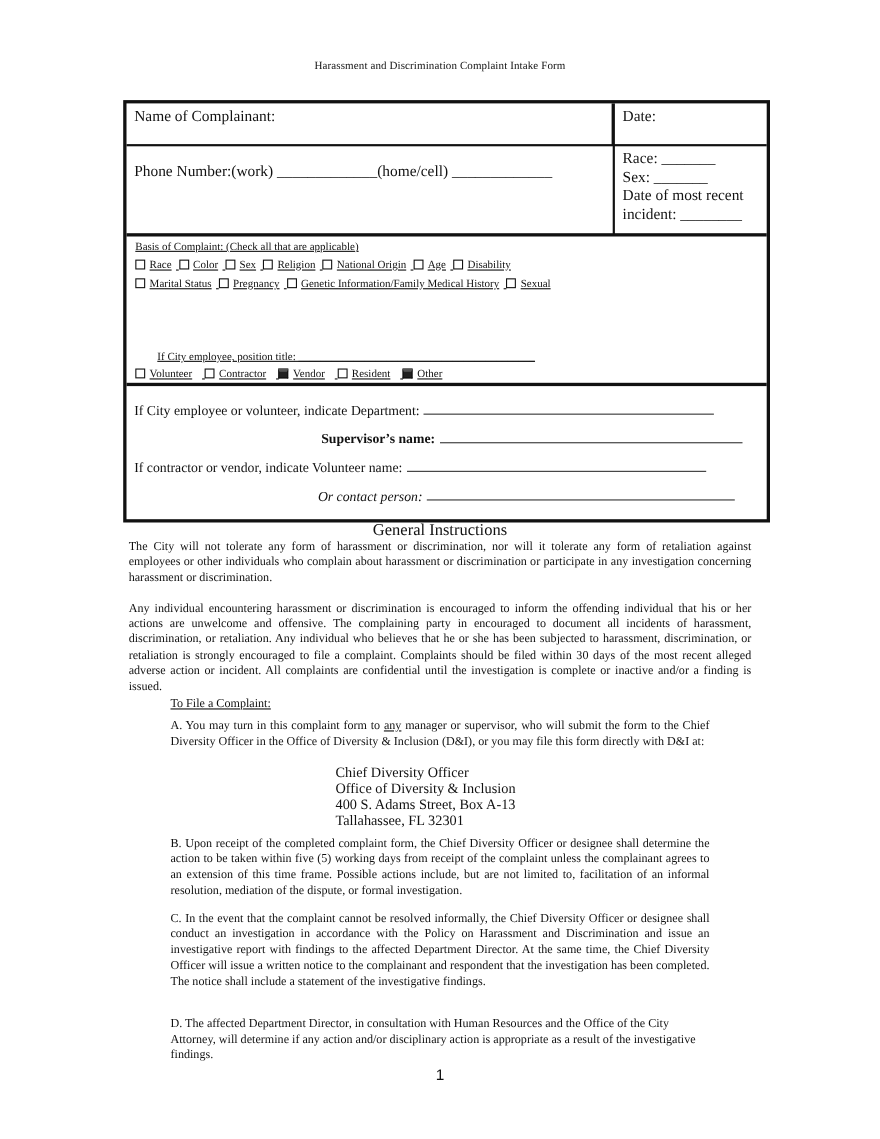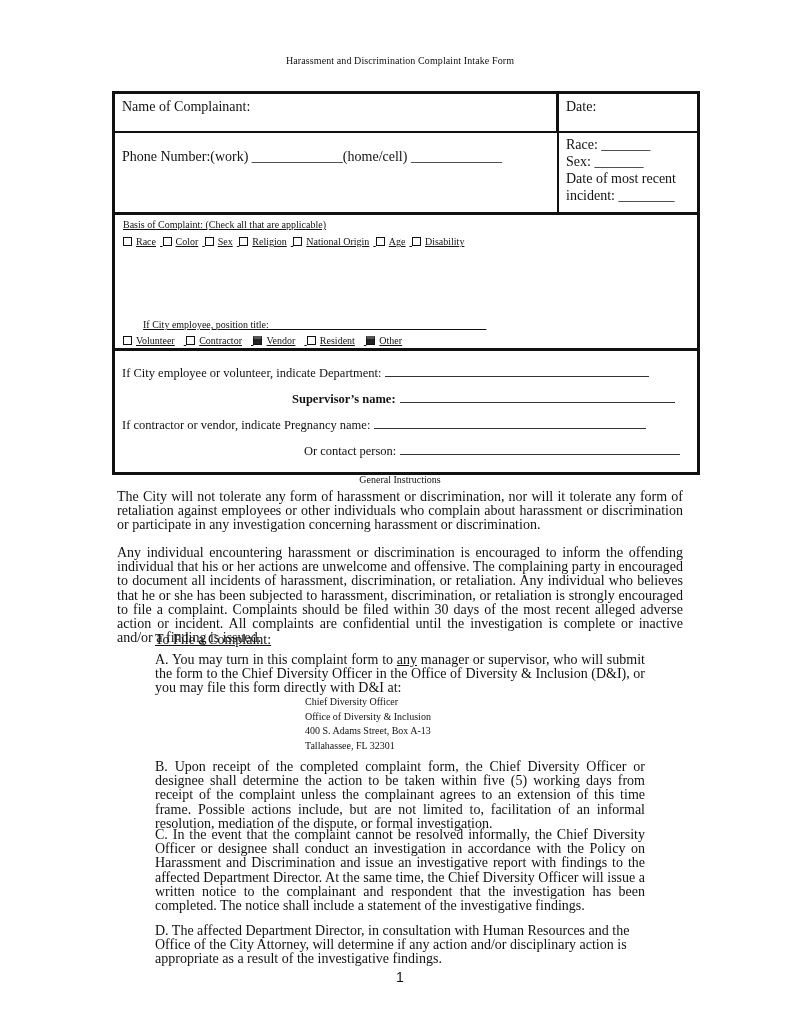--- a/index.html
+++ b/index.html
@@ -24,28 +24,28 @@
   }
   .cb.checked { background: #222; border-top: 3px solid #555; }
   .basis-line { position: absolute; left: 8px; font-size: 10px; line-height: 17px; white-space: nowrap; text-decoration: underline; }
   .basis-line .opt { margin-right: 4px; }
   .field-row { position: absolute; font-size: 12.5px; white-space: nowrap; }
   .field-row .line {
     display: inline-block; border-bottom: 1px solid #333; height: 12px; vertical-align: baseline; margin-left: 4px;
   }
   .bold-ital { font-weight: bold; }
   .section-heading {
-    position: absolute; top: 474px; left: 0; width: 800px; text-align: center; font-size: 10px;
+    position: absolute; top: 474px; left: 0; width: 800px; text-align: center; font-size: 15px;
   }
   .para {
-    position: absolute; font-size: 14px; line-height: 14.2px; text-align: justify;
+    position: absolute; font-size: 11px; line-height: 14.2px; text-align: justify;
   }
   .para.left { text-align: left; }
   .u { text-decoration: underline; }
-  .addr { position: absolute; left: 305px; font-size: 10px; line-height: 14.5px; }
+  .addr { position: absolute; left: 305px; font-size: 13px; line-height: 14.5px; }
   .page-num {
     position: absolute; top: 969px; left: 0; width: 800px; text-align: center;
     font-family: "Liberation Sans", sans-serif; font-size: 14px;
   }
 </style>
 </head>
 <body>
 
 <div class="title">Harassment and Discrimination Complaint Intake Form</div>
 
@@ -68,40 +68,46 @@
   <div class="basis-line" style="top:122px;">Basis of Complaint: (Check all that are applicable)</div>
   <div class="basis-line" style="top:139px;">
     <span class="opt"><span class="cb"></span><span>Race</span></span>
     <span class="opt"><span class="cb"></span><span>Color</span></span>
     <span class="opt"><span class="cb"></span><span>Sex</span></span>
     <span class="opt"><span class="cb"></span><span>Religion</span></span>
     <span class="opt"><span class="cb"></span><span>National Origin</span></span>
     <span class="opt"><span class="cb"></span><span>Age</span></span>
     <span class="opt"><span class="cb"></span><span>Disability</span></span>
   </div>
+  <div class="basis-line" style="top:156px;">
+    <span class="opt"><span class="cb"></span><span>Marital Status</span></span>
+    <span class="opt"><span class="cb"></span><span>Pregnancy</span></span>
+    <span class="opt"><span class="cb"></span><span>Genetic Information/Family Medical History</span></span>
+    <span class="opt"><span class="cb"></span><span>Sexual</span></span>
+  </div>
   <div class="basis-line" style="top:222px;margin-left:20px;">If City employee, position title: ___________________________________________</div>
   <div class="basis-line" style="top:238px;">
     <span class="opt" style="margin-right:9px;"><span class="cb"></span><span>Volunteer</span></span>
     <span class="opt" style="margin-right:9px;"><span class="cb"></span><span>Contractor</span></span>
     <span class="opt" style="margin-right:9px;"><span class="cb checked"></span><span>Vendor</span></span>
     <span class="opt" style="margin-right:9px;"><span class="cb"></span><span>Resident</span></span>
     <span class="opt"><span class="cb checked"></span><span>Other</span></span>
   </div>
   <div class="hline" style="top:254px; height:3px;"></div>
 
   <div class="field-row" style="left:7px; top:270px;">
     <span>If City employee or volunteer, indicate Department:</span><span class="line" style="width:264px;"></span>
   </div>
   <div class="field-row" style="left:177px; top:296px;">
     <span class="bold-ital">Supervisor’s name:</span><span class="line" style="width:275px;"></span>
   </div>
   <div class="field-row" style="left:7px; top:322px;">
-    <span>If contractor or vendor, indicate Pregnancy name:</span><span class="line" style="width:272px;"></span>
+    <span>If contractor or vendor, indicate Volunteer name:</span><span class="line" style="width:272px;"></span>
   </div>
-  <div class="field-row" style="left:189px; top:348px;">
+  <div class="field-row" style="left:174px; top:348px;font-style:italic;">
     <span>Or contact person:</span><span class="line" style="width:280px;"></span>
   </div>
 </div>
 
 <div class="section-heading">General Instructions</div>
 
 <div class="para" style="left:117px; top:490px; width:566px;">The City will not tolerate any form of harassment or discrimination, nor will it tolerate any form of retaliation against employees or other individuals who complain about harassment or discrimination or participate in any investigation concerning harassment or discrimination.</div>
 <div class="para" style="left:117px; top:546px; width:566px;">Any individual encountering harassment or discrimination is encouraged to inform the offending individual that his or her actions are unwelcome and offensive.  The complaining party in encouraged to document all incidents of harassment, discrimination, or retaliation.  Any individual who believes that he or she has been subjected to harassment, discrimination, or retaliation is strongly encouraged to file a complaint.  Complaints should be filed within 30 days of the most recent alleged adverse action or incident.  All complaints are confidential until the investigation is complete or inactive and/or a finding is issued.</div>
 
 <div class="para left u" style="left:155px; top:633px; width:490px;">To File a Complaint:</div>

